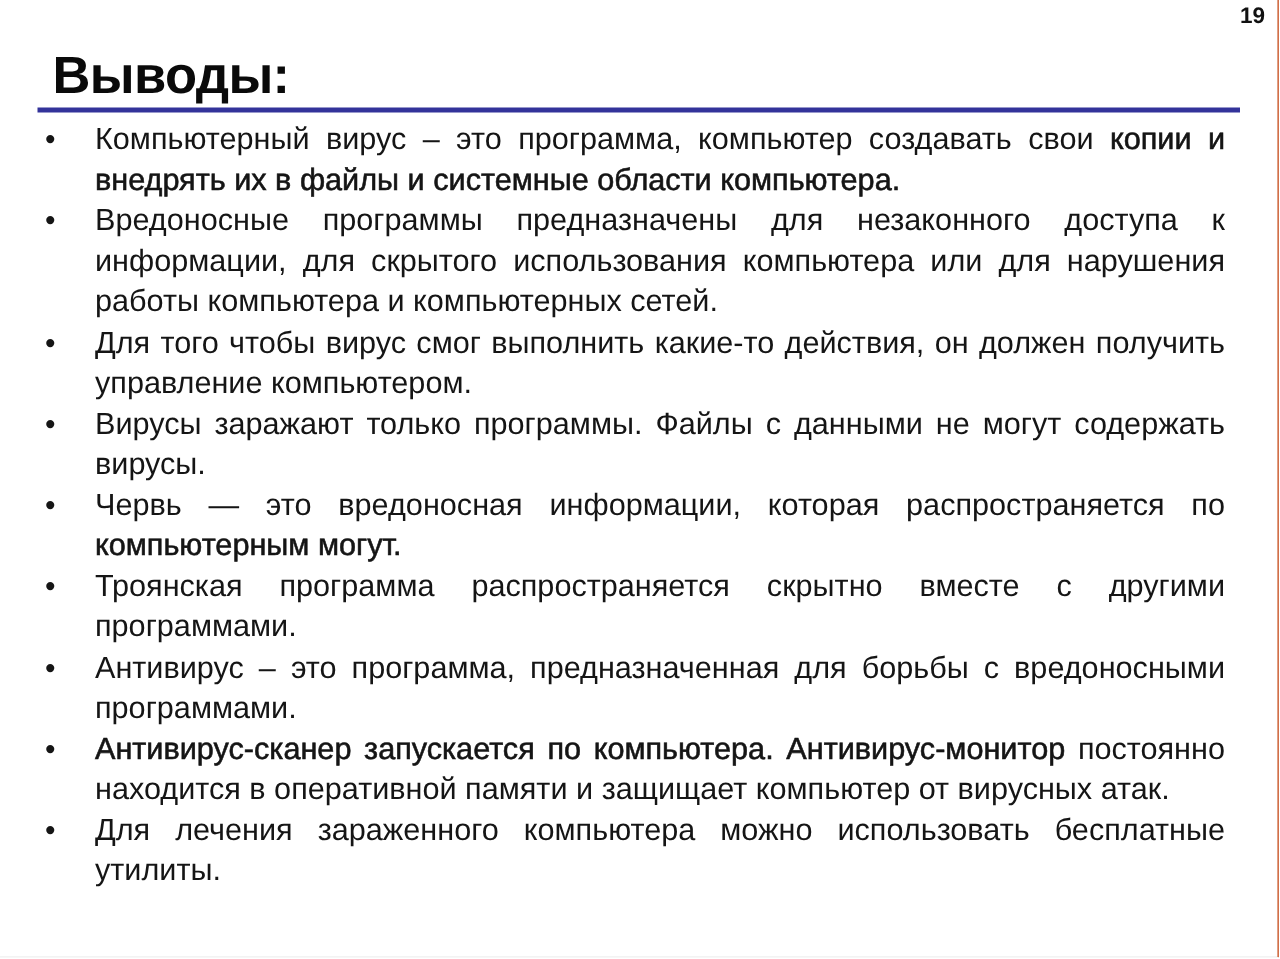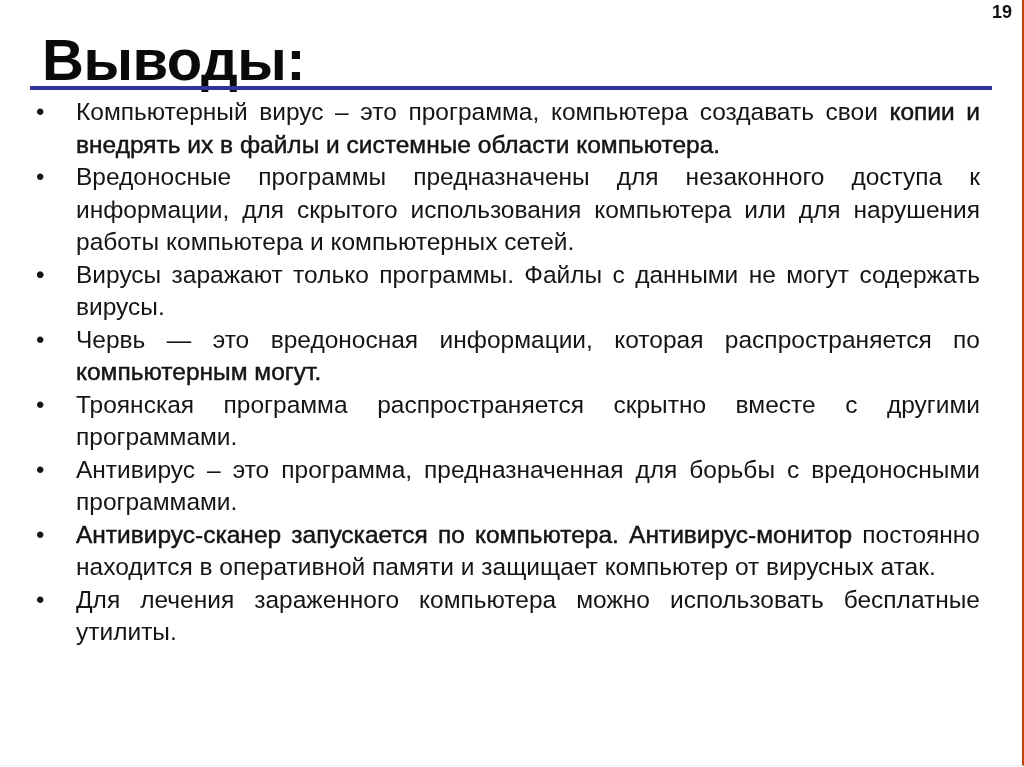--- a/index.html
+++ b/index.html
@@ -13,37 +13,37 @@
       position: relative;
       overflow: hidden;
       font-family: "Liberation Sans", sans-serif;
       color: #111111;
     }
     .slide {
       position: absolute;
       left: 0; top: 0;
       width: 1022px;
       height: 765px;
-      border-right: 3px solid #c2410c;
+      border-right: 1px solid #c2410c;
       border-bottom: 1px solid #f0f0f0;
       background: #ffffff;
     }
     .page-number {
       position: absolute;
       right: 10px;
       top: 2px;
       font-size: 18px;
       font-weight: bold;
       color: #111;
     }
     .title {
       position: absolute;
       left: 42px;
       top: 32px;
-      font-size: 58px;
+      font-size: 42px;
       font-weight: bold;
       letter-spacing: -0.5px;
       color: #0a0a0a;
       line-height: 56px;
       margin: 0;
     }
     .title-rule {
       position: absolute;
       left: 30px;
       top: 86px;
@@ -85,28 +85,29 @@
 
 <div class="slide">
   <div class="page-number">19</div>
 
   <h1 class="title">Выводы:</h1>
   <div class="title-rule"></div>
 
   <ul class="bullets">
     <li class="bullet-item">
       <span class="bullet-dot">•</span>
-      <span>Компьютерный вирус – это программа, компьютера создавать свои </span><span class="strong-light">копии и внедрять их в файлы и системные области компьютера.</span>
+      <span>Компьютерный вирус – это программа, компьютер создавать свои </span><span class="strong-light">копии и внедрять их в файлы и системные области компьютера.</span>
     </li>
     <li class="bullet-item">
       <span class="bullet-dot">•</span>
       <span>Вредоносные программы предназначены для незаконного доступа к информации, для скрытого использования компьютера или для нарушения работы компьютера и компьютерных сетей.</span>
     </li>
     <li class="bullet-item">
       <span class="bullet-dot">•</span>
+      <span>Для того чтобы вирус смог выполнить какие-то действия, он должен получить управление компьютером.</span>
     </li>
     <li class="bullet-item">
       <span class="bullet-dot">•</span>
       <span>Вирусы заражают только программы. Файлы с данными не могут содержать вирусы.</span>
     </li>
     <li class="bullet-item">
       <span class="bullet-dot">•</span>
       <span>Червь — это вредоносная информации, которая распространяется по </span><span class="strong-light">компьютерным могут.</span>
     </li>
     <li class="bullet-item">

